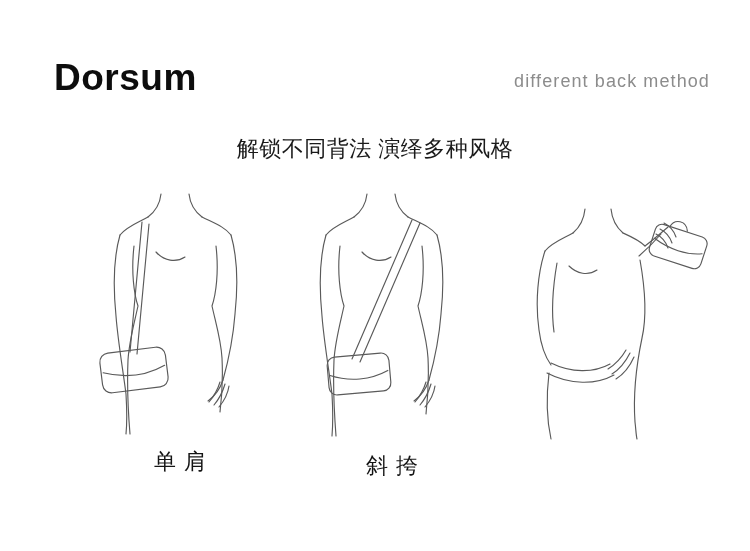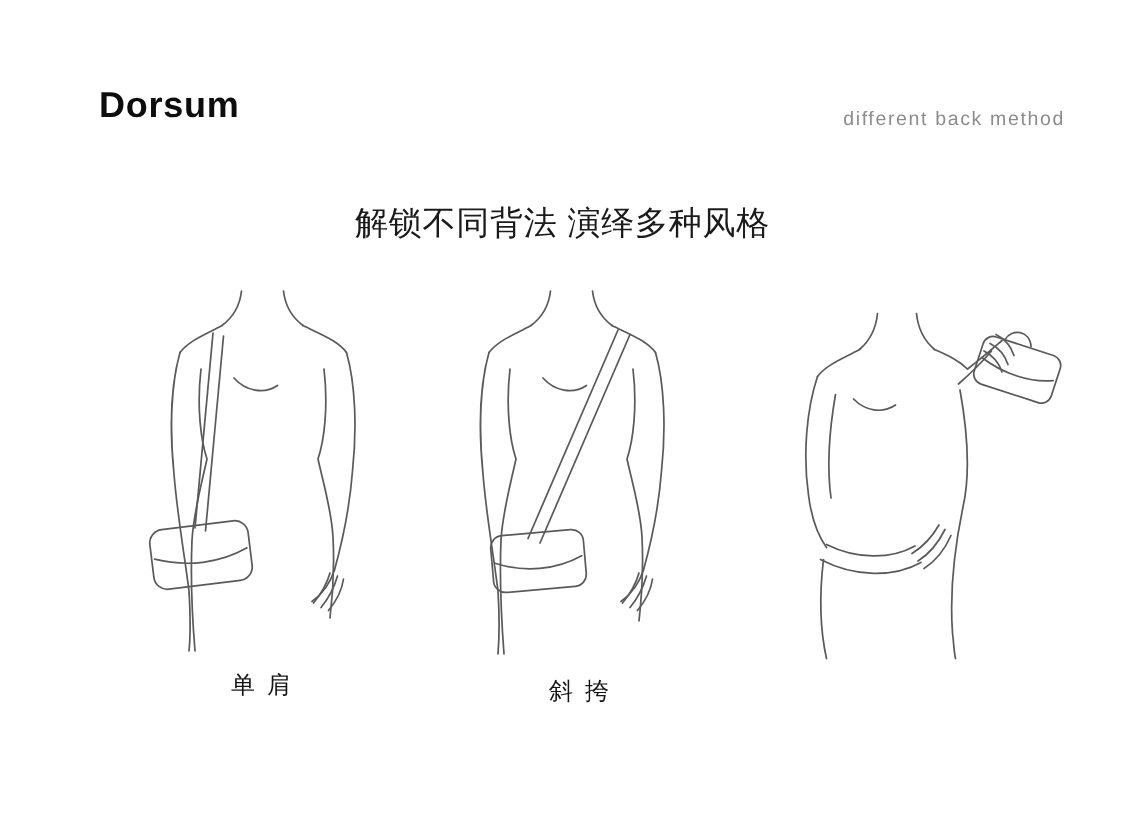--- a/index.html
+++ b/index.html
@@ -9,31 +9,30 @@
     width: 750px;
     height: 551px;
     background: var(--background, #ffffff);
     font-family: "Liberation Sans", sans-serif;
     overflow: hidden;
   }
   .brand {
     position: absolute;
     left: 54px;
     top: 57px;
-    font-size: 24px;
+    font-size: 37px;
     font-weight: 800;
     letter-spacing: 0.5px;
     color: #0d0d0d;
-    margin-left: 12px;
   }
   .tagline {
     position: absolute;
     right: 40px;
     top: 71px;
-    font-size: 13px;
+    font-size: 18px;
     font-weight: 500;
     letter-spacing: 1.1px;
     color: var(--tagline, #8c8c8c);
   }
   .headline {
     position: absolute;
     left: 0;
     right: 0;
     top: 134px;
     margin: 0;
@@ -49,21 +48,21 @@
     stroke: var(--line-art, #5a5a5a);
     stroke-width: 1.15;
     stroke-linecap: round;
     stroke-linejoin: round;
   }
   .fig-shoulder  { left: 92px;  top: 192px; }
   .fig-crossbody { left: 298px; top: 192px; }
   .fig-hand      { left: 505px; top: 206px; }
   .method-label {
     position: absolute;
-    font-size: 16px;
+    font-size: 22px;
     font-weight: 500;
     letter-spacing: 8px;
     color: #141414;
   }
   .label-shoulder  { left: 154px; top: 447px; }
   .label-crossbody { left: 366px; top: 451px; text-align: center; }
   .label-hand      { left: 566px; top: 446px; }
 </style>
 </head>
 <body>

